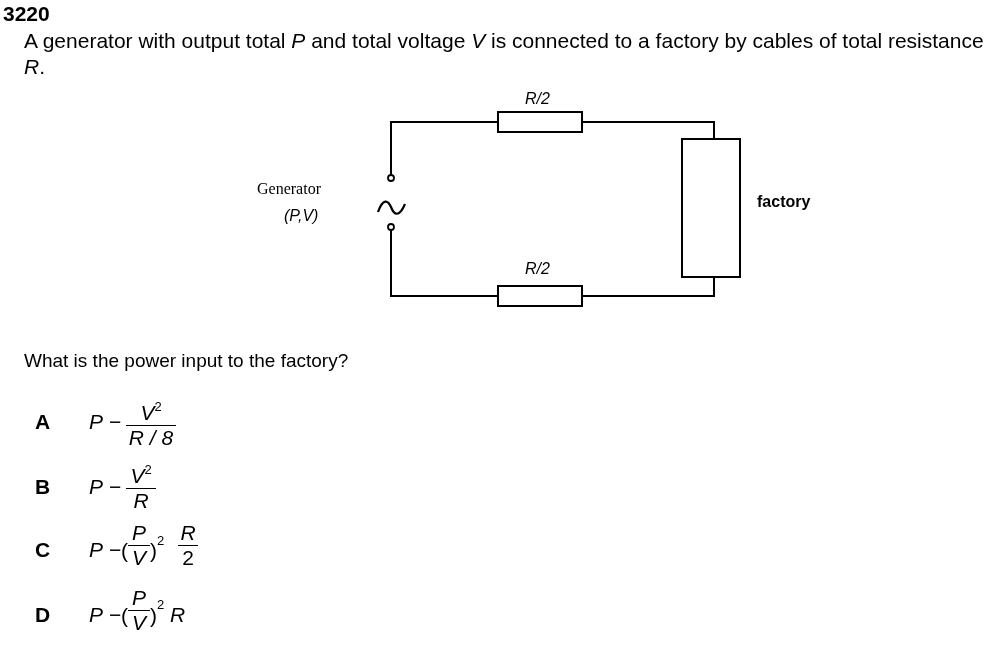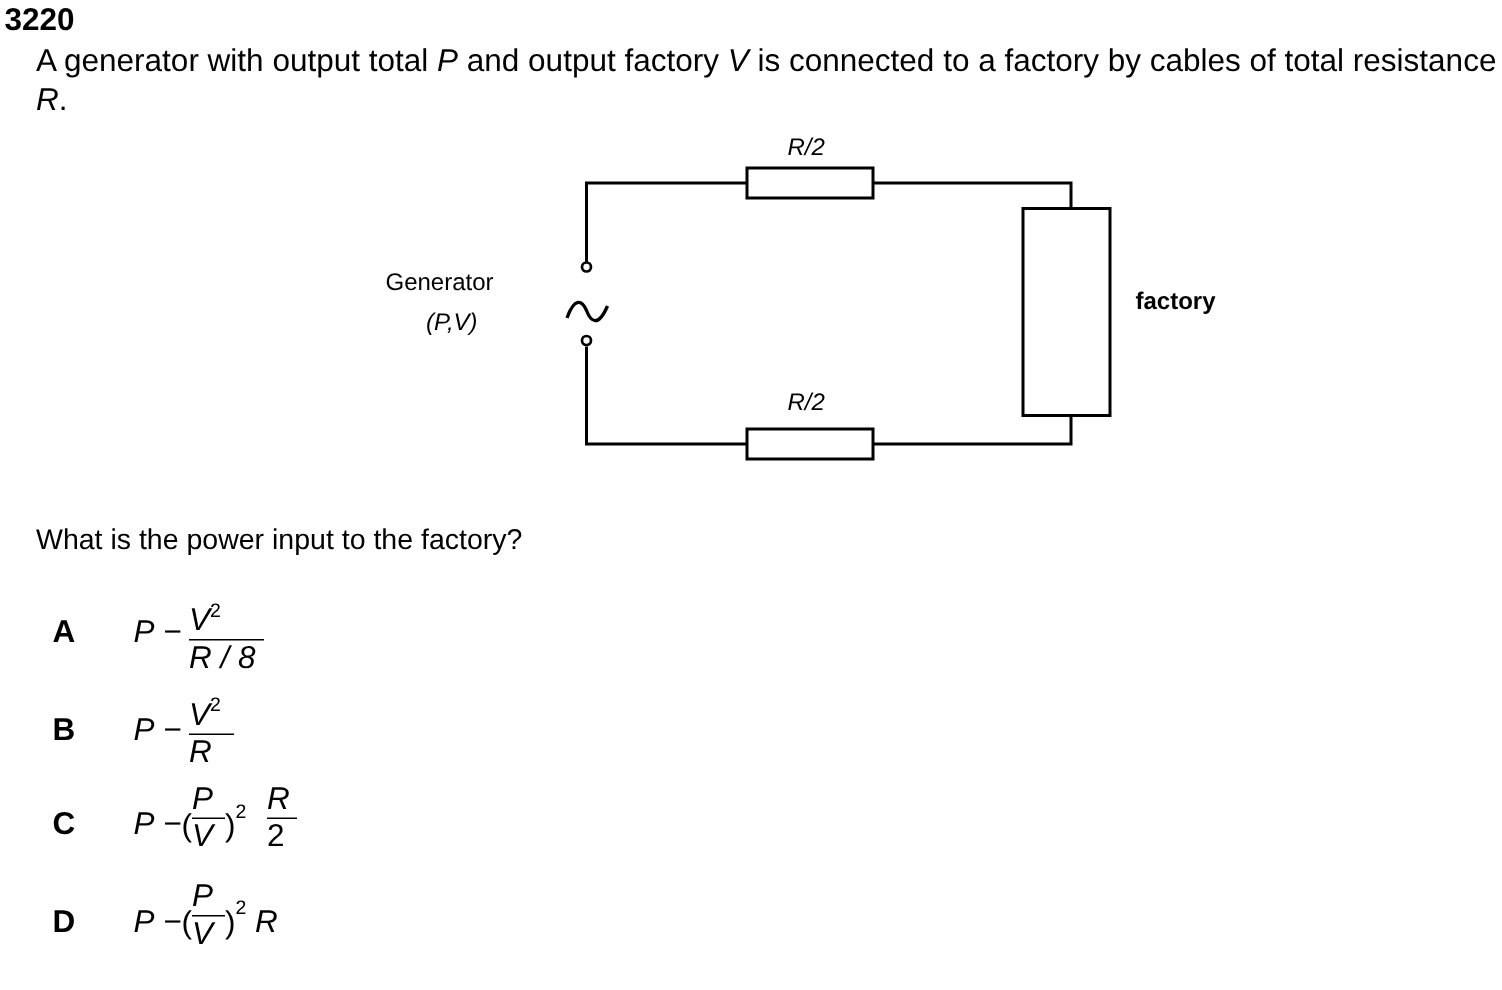--- a/index.html
+++ b/index.html
@@ -7,33 +7,33 @@
          font-family: "Liberation Sans", sans-serif; color: #000; }
   .abs { position: absolute; white-space: nowrap; }
   .qnum { left: 3px; top: 2px; font-size: 21px; font-weight: bold; line-height: 24px; }
   .stem { left: 24px; top: 28px; font-size: 21px; line-height: 26px; width: 975px; white-space: normal; }
   .stem i, .label i { font-style: italic; }
   .circuit { position: absolute; left: 0; top: 0; }
   .clabel { font-size: 16px; line-height: 24px; }
   .question { left: 24px; top: 348px; font-size: 19px; line-height: 26px; }
   .opt-letter { font-size: 21px; font-weight: bold; left: 35px; }
   .math { font-size: 21px; font-style: italic; }
-  .frac { position: absolute; display: inline-block; text-align: left; }
+  .frac { position: absolute; display: inline-block; text-align: center; }
   .frac .num, .frac .den { display: block; line-height: 24px; }
   .frac .bar { display: block; border-top: 1.3px solid #000; }
   sup.s { font-size: 13px; font-style: normal; vertical-align: 9px; }
   .up { font-style: normal; }
 </style>
 </head>
 <body>
 
 <div class="abs qnum">3220</div>
 
 <div class="abs stem">
-  <span>A generator with output total </span><i>P</i><span> and output factory </span><i>V</i><span> is connected to a factory by cables of total resistance </span><i>R</i><span>.</span>
+  <span>A generator with output total </span><i>P</i><span> and total voltage </span><i>V</i><span> is connected to a factory by cables of total resistance </span><i>R</i><span>.</span>
 </div>
 
 <svg class="circuit" width="1001" height="660">
   <g fill="none" stroke="#000" stroke-width="2">
 
     <polyline points="391,175 391,122 498,122"></polyline>
     <polyline points="582,122 714,122 714,139"></polyline>
     <polyline points="391,231 391,296 498,296"></polyline>
     <polyline points="582,296 714,296 714,277"></polyline>
 
@@ -44,21 +44,21 @@
 
     <circle cx="391" cy="178" r="3" stroke-width="1.8"></circle>
     <circle cx="391" cy="227" r="3" stroke-width="1.8"></circle>
 
     <path stroke-width="2.2" d="M378,212 C383,198 388,200 391,207 C394,215 399,218 405,204"></path>
   </g>
 </svg>
 
 <div class="abs clabel" style="left:525px; top:87px;"><i>R/2</i></div>
 <div class="abs clabel" style="left:525px; top:257px;"><i>R/2</i></div>
-<div class="abs clabel" style="left:257px; top:177px;">Generator</div>
+<div class="abs clabel" style="left:257px; top:177px;font-family:Liberation Serif, serif;">Generator</div>
 <div class="abs clabel" style="left:284px; top:204px;"><i>(P,V)</i></div>
 <div class="abs clabel" style="left:757px; top:190px;font-weight:bold;">factory</div>
 
 <div class="abs question">What is the power input to the factory?</div>
 
 <div>
   <div class="abs opt-letter" style="top:410px;">A</div>
   <div class="abs math" style="left:89px; top:410px;">P</div>
   <div class="abs math up" style="left:109px; top:410px;">−</div>
   <div class="frac math" style="left:126px; top:395px; width:50px;">

